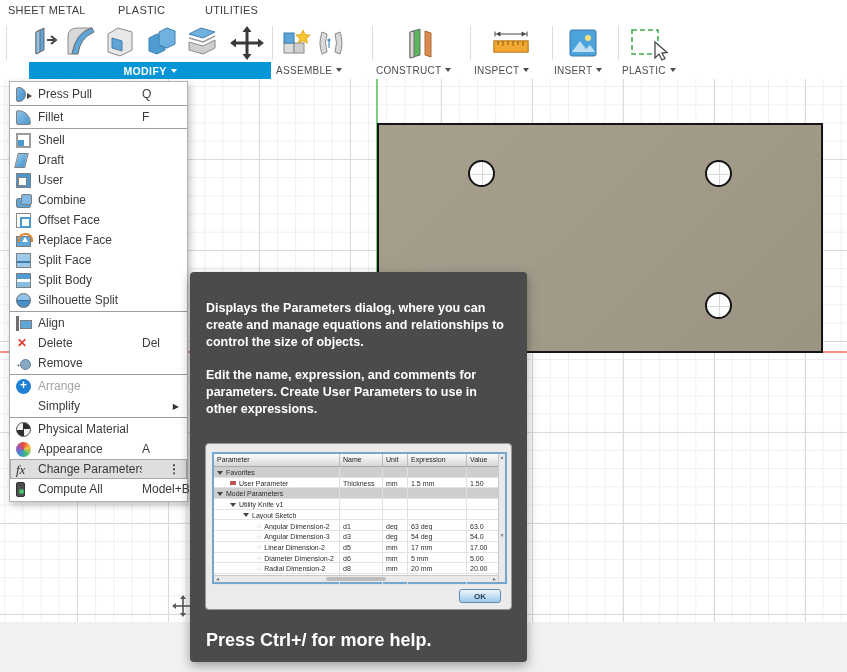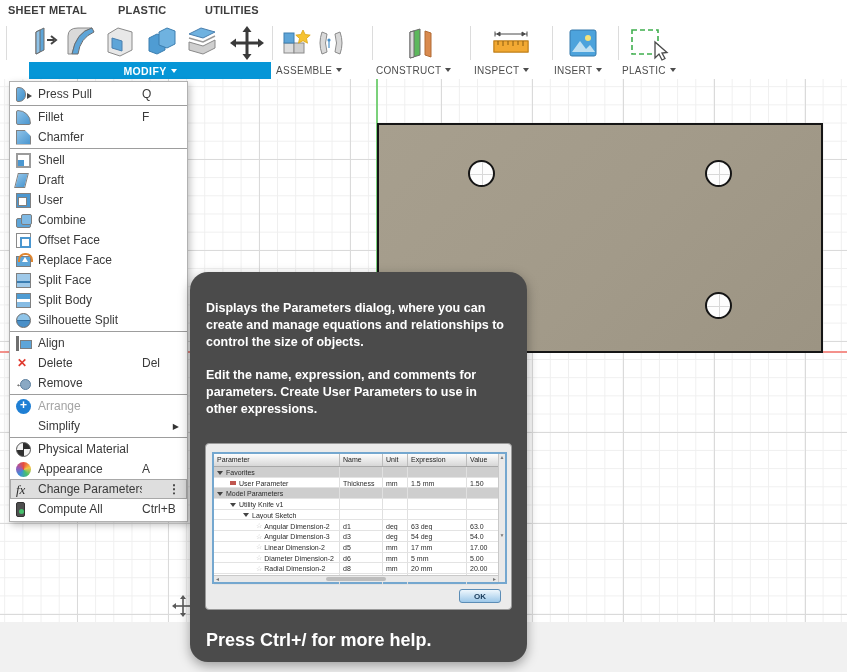--- a/index.html
+++ b/index.html
@@ -1,21 +1,21 @@
 <!DOCTYPE html>
 <html><head>
 <meta charset="utf-8">
 <style>
   *{box-sizing:border-box;margin:0;padding:0}
   html,body{width:847px;height:672px;overflow:hidden;font-family:"Liberation Sans",sans-serif;background:#fff;position:relative}
   .abs{position:absolute}
 
   
   #tabbar{left:0;top:0;width:847px;height:22px;background:#fff;z-index:3}
-  .tab{position:absolute;top:4px;font-size:11px;font-weight:700;color:#3d3d3d;letter-spacing:.2px;cursor:default}
+  .tab{position:absolute;top:4px;font-size:11px;font-weight:400;color:#3d3d3d;letter-spacing:.2px;cursor:default}
 
   
   #toolbar{left:0;top:22px;width:847px;height:57px;background:#fff;z-index:3}
   .tb-divider{position:absolute;top:4px;width:1px;height:34px;background:#dcdcdc}
   .tb-icon{position:absolute;top:2px}
   .grp-label{position:absolute;top:40px;height:16px;font-size:10px;color:#4d4d4d;letter-spacing:.3px;display:flex;align-items:center;justify-content:flex-start;cursor:default}
   .caret{display:inline-block;width:0;height:0;border-left:3.5px solid transparent;border-right:3.5px solid transparent;border-top:4px solid #4d4d4d;margin-left:4px}
   #modify-bar{position:absolute;left:29px;top:40px;width:242px;height:17px;background:#0696d7;color:#fff;font-size:10.5px;font-weight:600;display:flex;align-items:center;justify-content:center;letter-spacing:.4px}
   #modify-bar .caret{border-top-color:#fff}
 
@@ -81,21 +81,21 @@
   .mi-arrange{background:#1f7fd4;border-radius:50%}
   .mi-arrange::before{content:"+";position:absolute;left:4px;top:-1px;color:#fff;font-size:12px;font-weight:700}
   .mi-physical-material{border-radius:50%;border:1px solid #555;background:conic-gradient(#2e2e2e 0 90deg,#f2f2f2 90deg 180deg,#2e2e2e 180deg 270deg,#f2f2f2 270deg 360deg)}
   .mi-appearance{border-radius:50%;background:conic-gradient(#e74c3c,#f6c343,#46c06c,#3a8fd9,#9c59b6,#e74c3c)}
   .mi-manage-materials{background:#fff;border:1px solid #8a8a8a;background-image:linear-gradient(#b9b9b9 1px,transparent 1px),linear-gradient(90deg,#b9b9b9 1px,transparent 1px);background-size:5px 5px;background-position:-1px 3px}
   .mi-change-parameters::before{content:"fx";position:absolute;left:0;top:0;font-family:"Liberation Serif",serif;font-style:italic;font-size:13px;color:#2e2e2e}
   .mi-compute-all{width:9px;flex-basis:9px;margin-right:13px;background:#4f4f4f;border-radius:2px;border:1px solid #333}
   .mi-compute-all::after{content:"";position:absolute;left:1.5px;bottom:1.5px;width:5px;height:5px;border-radius:50%;background:#46c06c}
 
   
-  #tooltip{left:190px;top:272px;width:337px;height:390px;background:#4b4b4b;border-radius:18px;box-shadow:0 4px 12px rgba(0,0,0,.35);z-index:6;color:#fff;padding:28px 16px 14px 16px}
+  #tooltip{left:190px;top:272px;width:337px;height:390px;background:#4b4b4b;border-radius:4px;box-shadow:0 4px 12px rgba(0,0,0,.35);z-index:6;color:#fff;padding:28px 16px 14px 16px}
   .tip-p{font-size:12.5px;font-weight:700;line-height:1.34;margin-bottom:17px;color:#fff}
   #tip-footer{position:absolute;left:16px;bottom:11px;font-size:18px;font-weight:700;color:#fff}
 
   
   #param-dialog{position:absolute;left:15px;top:171px;width:307px;height:167px;background:#ebebeb;border-radius:4px;border:1px solid #9a9a9a}
   #param-table{position:absolute;left:6px;top:8px;width:295px;height:132px;background:#fff;border:2px solid #74a7cf}
   .pt-head,.pt-row{display:flex;width:284px}
   .pt-head{height:13px;background:linear-gradient(#fdfdfd,#d7d7d7);border-bottom:1px solid #a9a9a9}
   .pt-head .pc{font-size:7px;color:#222;padding:2px 0 0 3px;border-right:1px solid #bdbdbd;overflow:hidden;white-space:nowrap}
   .pt-row{height:10.7px;border-bottom:1px solid #e3e3e3}
@@ -297,24 +297,20 @@
       <span class="mi mi-press-pull"></span>
       <span class="mi-label">Press Pull</span>
       <span class="mi-shortcut">Q</span>
     </div>
     <div class="menu-sep"></div>
     <div class="menu-item">
       <span class="mi mi-fillet"></span>
       <span class="mi-label">Fillet</span>
       <span class="mi-shortcut">F</span>
     </div>
-    <div class="menu-item">
-      <span class="mi mi-chamfer"></span>
-      <span class="mi-label">Chamfer</span>
-    </div>
     <div class="menu-sep"></div>
     <div class="menu-item">
       <span class="mi mi-shell"></span>
       <span class="mi-label">Shell</span>
     </div>
     <div class="menu-item">
       <span class="mi mi-draft"></span>
       <span class="mi-label">Draft</span>
     </div>
     <div class="menu-item">
@@ -380,21 +376,21 @@
       <span class="mi-shortcut">A</span>
     </div>
     <div class="menu-item highlighted">
       <span class="mi mi-change-parameters"></span>
       <span class="mi-label">Change Parameters</span>
       <span class="more-vert">⋮</span>
     </div>
     <div class="menu-item">
       <span class="mi mi-compute-all"></span>
       <span class="mi-label">Compute All</span>
-      <span class="mi-shortcut">Ctrl+B</span>
+      <span class="mi-shortcut">Model+B</span>
     </div>
   </div>
 
 <div id="tooltip" class="abs">
   <p class="tip-p">Displays the Parameters dialog, where you can create and manage equations and relationships to control the size of objects.</p>
   <p class="tip-p">Edit the name, expression, and comments for parameters. Create User Parameters to use in other expressions.</p>
 
   <div id="param-dialog">
     <div id="param-table">
       <div class="pt-head">

